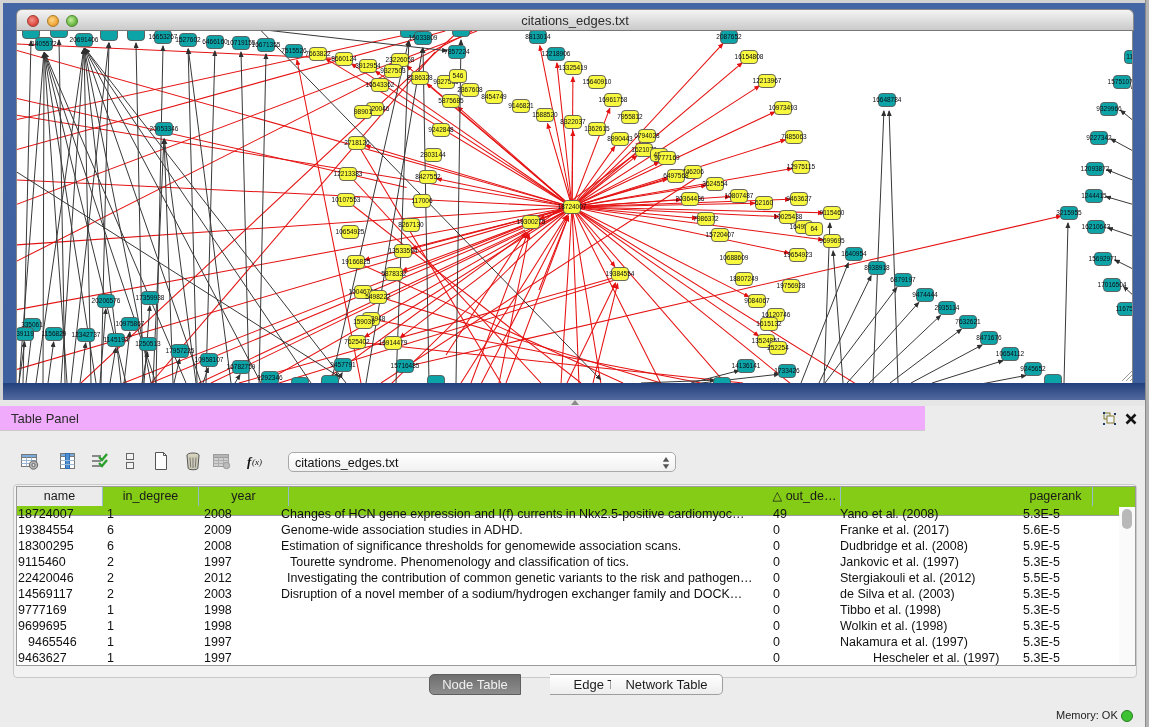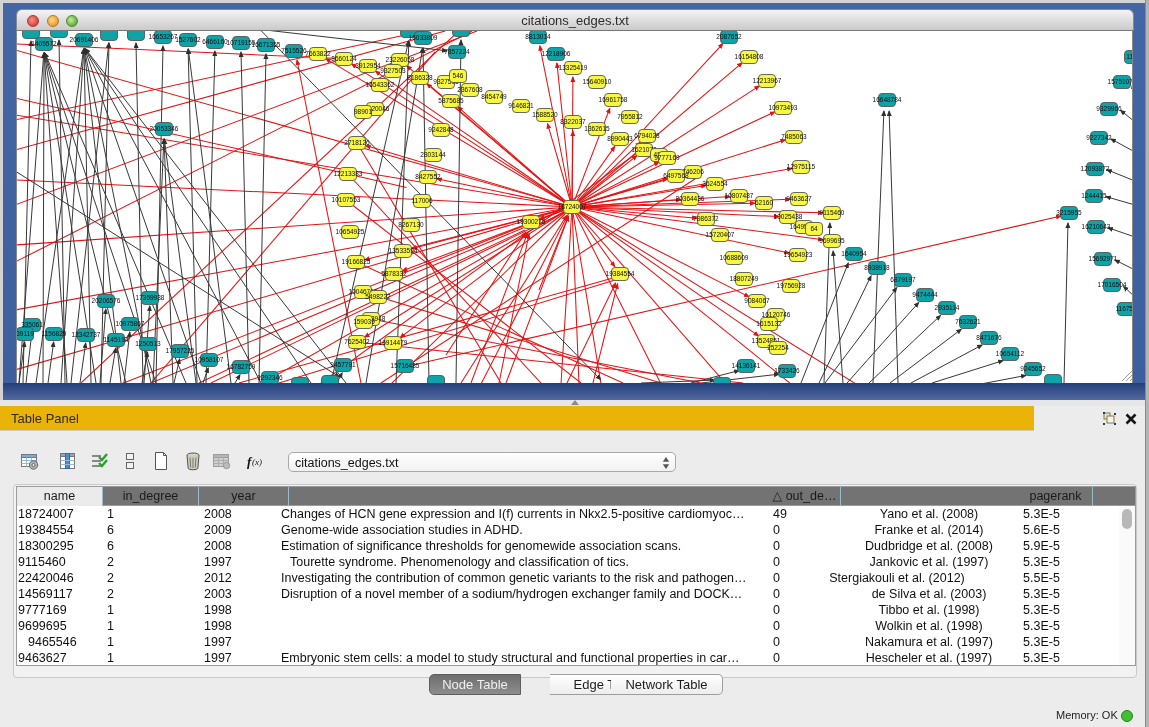--- a/index.html
+++ b/index.html
@@ -11,36 +11,36 @@
   border-radius:6px 6px 0 0; border:1px solid #8a8a8a; border-bottom:1px solid #777;
   background:linear-gradient(#f4f4f4,#cacaca); }
 #titlebar .title { position:absolute; left:0; right:0; top:3px; text-align:center;
   font-size:13px; color:#2c2c2c; }
 .tl { position:absolute; top:5px; width:12px; height:12px; border-radius:50%; }
 #canvas { position:absolute; left:16px; top:31px; width:1117px; height:352px;
   background:#fff; border-left:1px solid #888; border-right:1px solid #888; overflow:hidden; }
 #botframe { position:absolute; left:3px; top:383px; width:1146px; height:17px;
   background:linear-gradient(#22407c,#52699f); }
 #divider { position:absolute; left:0px; top:400px; width:1149px; height:6px; background:#e6e6e6; }
-#tpheader { position:absolute; left:0px; top:406px; width:1034px; height:25px;
-  background:#eab308; border-bottom:1px solid #cacaca; }
+#tpheader { position:absolute; left:0px; top:406px; width:925px; height:25px;
+  background:#f0abfc; border-bottom:1px solid #cacaca; }
 #tpheader .t { position:absolute; left:11px; top:5px; font-size:13px; color:#2a2a2a; }
 #tparea { position:absolute; left:0px; top:431px; width:1146px; height:296px; background:#ececec; }
 #dropdown { position:absolute; left:288px; top:452px; width:388px; height:20px;
   background:linear-gradient(#ffffff,#f1f1f1); border:1px solid #a9a9a9; border-radius:5px; }
 #dropdown .dt { position:absolute; left:6px; top:2.5px; font-size:12.5px; color:#111; }
 #tablebox { position:absolute; left:16px; top:486px; width:1120px; height:180px;
   background:#fff; border:1px solid #9b9b9b; }
-#thead { position:absolute; left:16px; top:486px; width:1120px; height:20px;
-  background:#737373; border:1px solid #9b9b9b; }
+#thead { position:absolute; left:16px; top:486px; width:1120px; height:30px;
+  background:#84cc16; border:1px solid #9b9b9b; }
 .hcell { position:absolute; top:0; height:19px; border-right:1px solid #97bccd;
   font-size:12.5px; color:#1a1a1a; text-align:center; line-height:19px; }
 .trow { position:absolute; left:16px; width:1120px; height:16px; font-size:12.5px; color:#101010; }
 .trow span { position:absolute; top:0; white-space:nowrap; line-height:16px; }
-.trow span.ctr { text-align:center; }
+.trow span.ctr { }
 #vscroll { position:absolute; left:1119px; top:507px; width:16px; height:158px; background:#fafafa; }
 #vthumb { position:absolute; left:3px; top:2px; width:10px; height:20px; background:#b8b8b8; border-radius:5px; }
 .seg { position:absolute; top:674px; height:21px; border:1px solid #9e9e9e;
   font-size:13px; text-align:center; line-height:19px; background:linear-gradient(#ffffff,#ededed); color:#1c1c1c; }
 #memtxt { position:absolute; left:1056px; top:709px; font-size:11px; color:#222; }
 #redge { position:absolute; left:1145px; top:0px; width:1px; height:727px; background:#8a8a8a; }
 #rsliver { position:absolute; left:1146px; top:0px; width:3px; height:727px; background:#b3b3b3; }
 </style></head>
 <body>
 <div id="topline"></div>
@@ -599,21 +599,21 @@
     <span style="left:757px">49</span>
     <span class="ctr" style="left:824px;width:178px">Yano et al. (2008)</span>
     <span style="left:1007px">5.3E-5</span>
   </div>
 <div class="trow" style="top:522px">
     <span style="left:2px">19384554</span>
     <span style="left:91px">6</span>
     <span style="left:188px">2009</span>
     <span style="left:265px">Genome-wide association studies in ADHD.</span>
     <span style="left:757px">0</span>
-    <span class="ctr" style="left:824px;width:178px">Franke et al. (2014)</span>
+    <span class="ctr" style="left:824px;width:178px">Franke et al. (2017)</span>
     <span style="left:1007px">5.6E-5</span>
   </div>
 <div class="trow" style="top:538px">
     <span style="left:2px">18300295</span>
     <span style="left:91px">6</span>
     <span style="left:188px">2008</span>
     <span style="left:265px">Estimation of significance thresholds for genomewide association scans.</span>
     <span style="left:757px">0</span>
     <span class="ctr" style="left:824px;width:178px">Dudbridge et al. (2008)</span>
     <span style="left:1007px">5.9E-5</span>
@@ -624,23 +624,23 @@
     <span style="left:188px">1997</span>
     <span style="left:274px">Tourette syndrome. Phenomenology and classification of tics.</span>
     <span style="left:757px">0</span>
     <span class="ctr" style="left:824px;width:178px">Jankovic et al. (1997)</span>
     <span style="left:1007px">5.3E-5</span>
   </div>
 <div class="trow" style="top:570px">
     <span style="left:2px">22420046</span>
     <span style="left:91px">2</span>
     <span style="left:188px">2012</span>
-    <span style="left:265px">Investigating the contribution of common genetic variants to the risk and pathogen…</span>
-    <span style="left:757px">0</span>
-    <span class="ctr" style="left:792px;width:178px">Stergiakouli et al. (2012)</span>
+    <span style="left:271px">Investigating the contribution of common genetic variants to the risk and pathogen…</span>
+    <span style="left:757px">0</span>
+    <span class="ctr" style="left:824px;width:178px">Stergiakouli et al. (2012)</span>
     <span style="left:1007px">5.5E-5</span>
   </div>
 <div class="trow" style="top:586px">
     <span style="left:2px">14569117</span>
     <span style="left:91px">2</span>
     <span style="left:188px">2003</span>
     <span style="left:265px">Disruption of a novel member of a sodium/hydrogen exchanger family and DOCK…</span>
     <span style="left:757px">0</span>
     <span class="ctr" style="left:824px;width:178px">de Silva et al. (2003)</span>
     <span style="left:1007px">5.3E-5</span>
@@ -666,23 +666,22 @@
     <span style="left:91px">1</span>
     <span style="left:188px">1997</span>
     <span style="left:757px">0</span>
     <span class="ctr" style="left:824px;width:178px">Nakamura et al. (1997)</span>
     <span style="left:1007px">5.3E-5</span>
   </div>
 <div class="trow" style="top:650px">
     <span style="left:2px">9463627</span>
     <span style="left:91px">1</span>
     <span style="left:188px">1997</span>
-    <span style="left:265px">Embryonic stem cells: a model to study structural and functional properties in car…</span>
-    <span style="left:757px">0</span>
-    <span class="ctr" style="left:824px;width:178px">Hescheler et al. (1997)</span>
+    <span style="left:757px">0</span>
+    <span class="ctr" style="left:857px;width:178px">Hescheler et al. (1997)</span>
     <span style="left:1007px">5.3E-5</span>
   </div>
 <div id="vscroll">
     <div id="vthumb"></div>
   </div>
 <div class="seg" style="left:429px;width:92px;border-radius:5px 0 0 5px;background:linear-gradient(#6e6e6e,#8d8d8d);color:#f0f0f0;border-color:#5e5e5e">Node Table</div>
 <div class="seg" style="left:550px;width:113px;border-left:none">Edge Table</div>
 <div class="seg" style="left:611px;width:112px;border-left:none;border-radius:0 5px 5px 0">Network Table</div>
 <div id="memtxt">Memory: OK</div>
 <div style="position:absolute;left:1121px;top:710px;width:12px;height:12px;border-radius:50%;background:#3dc231;border:1px solid #2a7d24"></div>

